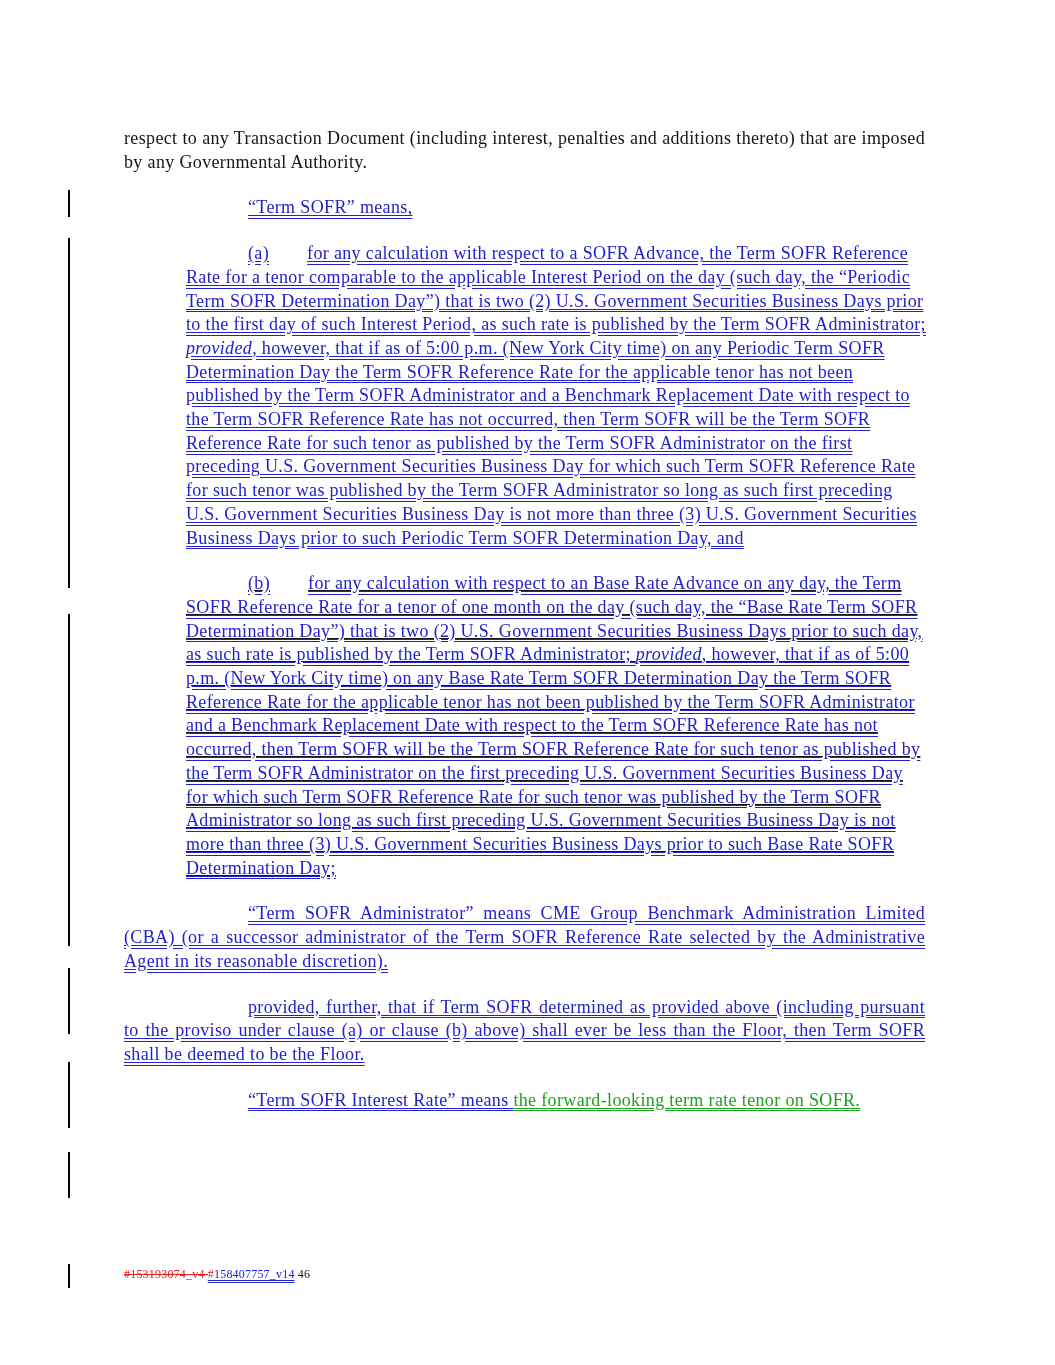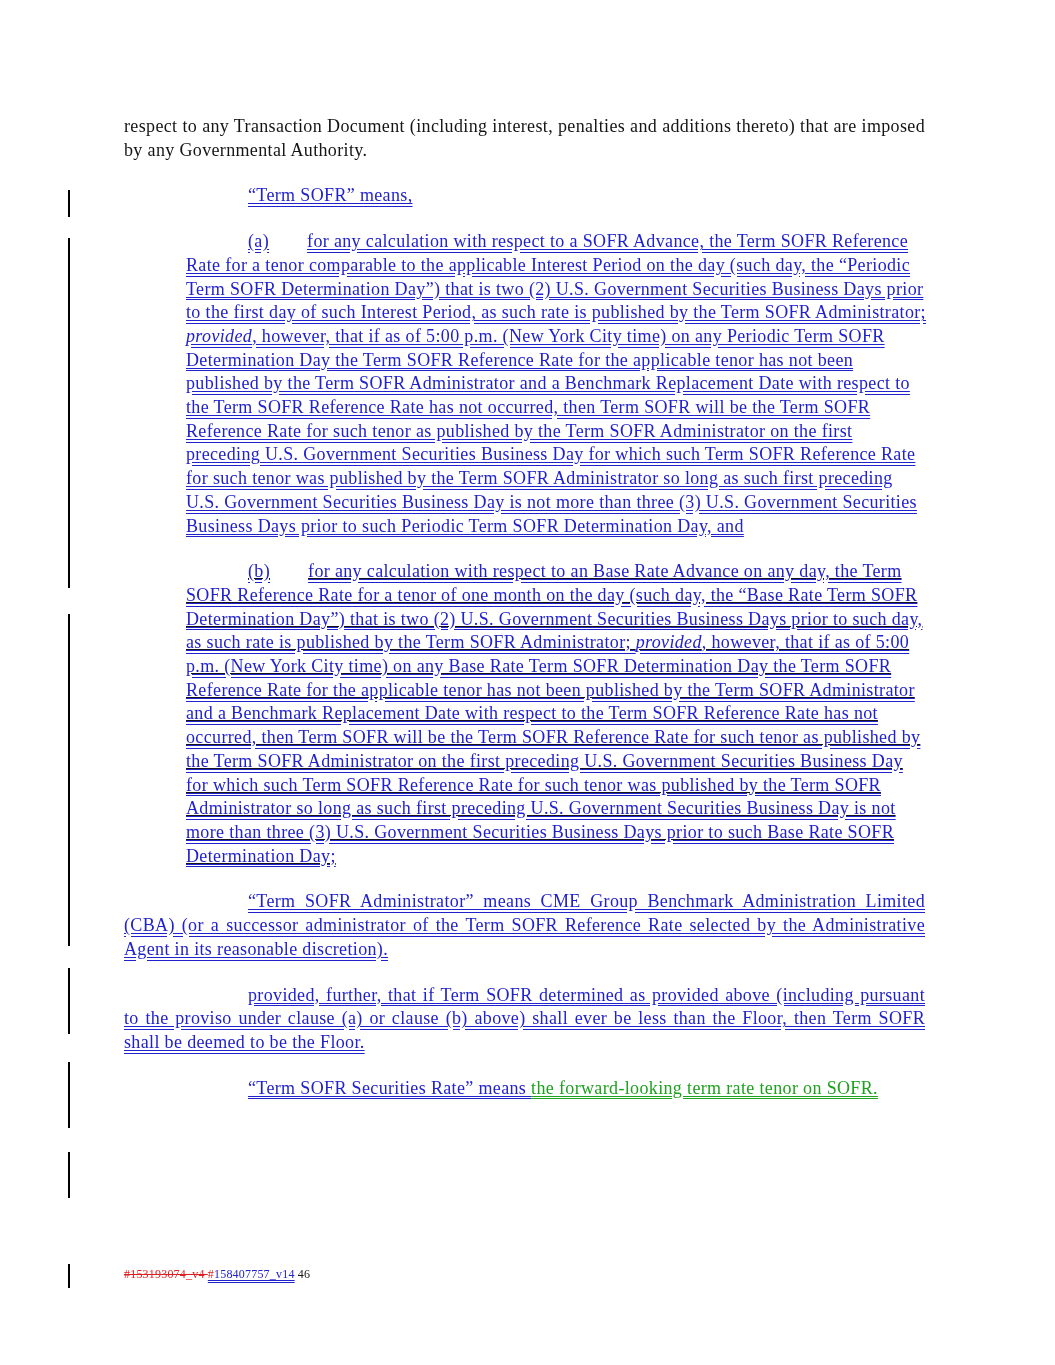--- a/index.html
+++ b/index.html
@@ -11,21 +11,21 @@
     font-family: "Liberation Serif", "DejaVu Serif", serif;
     font-size: 18px;
     line-height: 23.7px;
     letter-spacing: 0.35px;
     color: #151515;
     overflow: hidden;
   }
   .content {
     position: absolute;
     left: 124px;
-    top: 115px;
+    top: 127px;
     width: 801px;
   }
   p, .clause { margin: 0; }
   .spacer-top { margin-top: 22px; }
   .intro { text-align: justify; }
   .heading { padding-left: 124px; }
   .clause {
     margin-left: 62px;
     width: 740px;
     text-align: left;
@@ -107,21 +107,21 @@
 
     <p class="justified spacer-top">
       <span class="ins">“Term SOFR Administrator” means CME Group Benchmark Administration Limited (CBA) (or a successor administrator of the Term SOFR Reference Rate selected by the Administrative Agent in its reasonable discretion).</span>
     </p>
 
     <p class="justified spacer-top">
       <span class="ins">provided, further, that if Term SOFR determined as provided above (including pursuant to the proviso under clause (a) or clause (b) above) shall ever be less than the Floor, then Term SOFR shall be deemed to be the Floor.</span>
     </p>
 
     <p class="justified spacer-top">
-      <span class="ins">“Term SOFR Securities Rate” means </span><span class="ins-green">the forward-looking term rate tenor on SOFR.</span>
+      <span class="ins">“Term SOFR Interest Rate” means </span><span class="ins-green">the forward-looking term rate tenor on SOFR.</span>
     </p>
 
   </div>
 
   <div class="footer">
     <span class="del">#153193074_v4 </span><span class="footer-ins"><span class="hash-red">#</span><span>158407757_v14</span></span>
     <span class="page-num">46</span>
   </div>
 
 </div>

